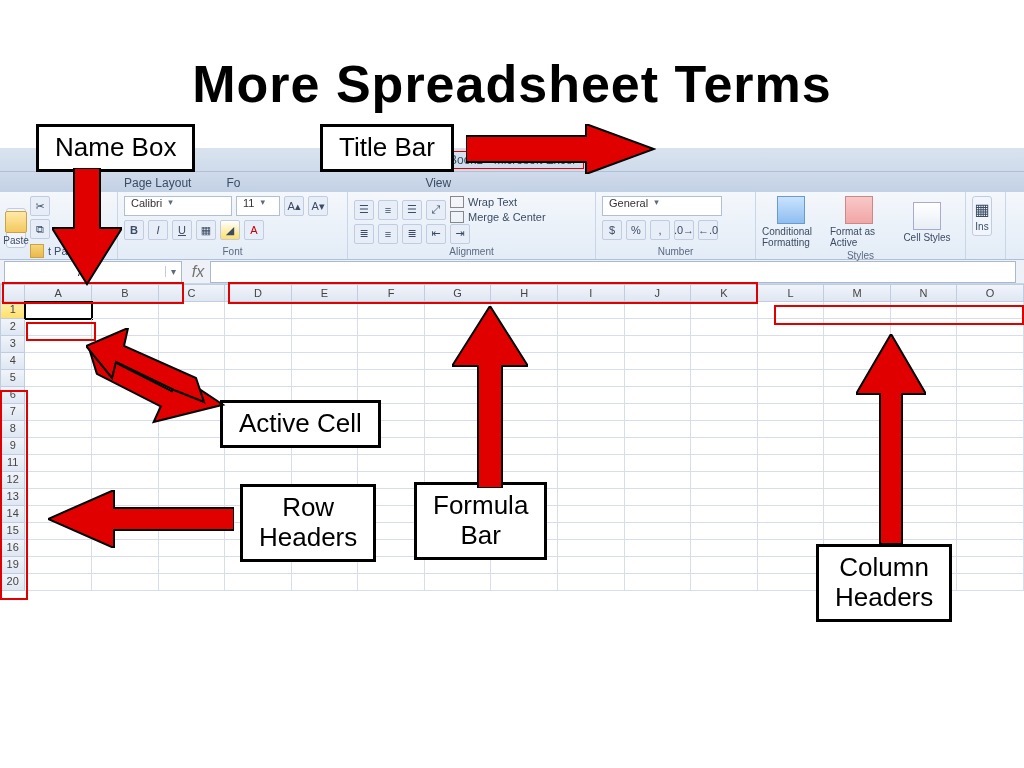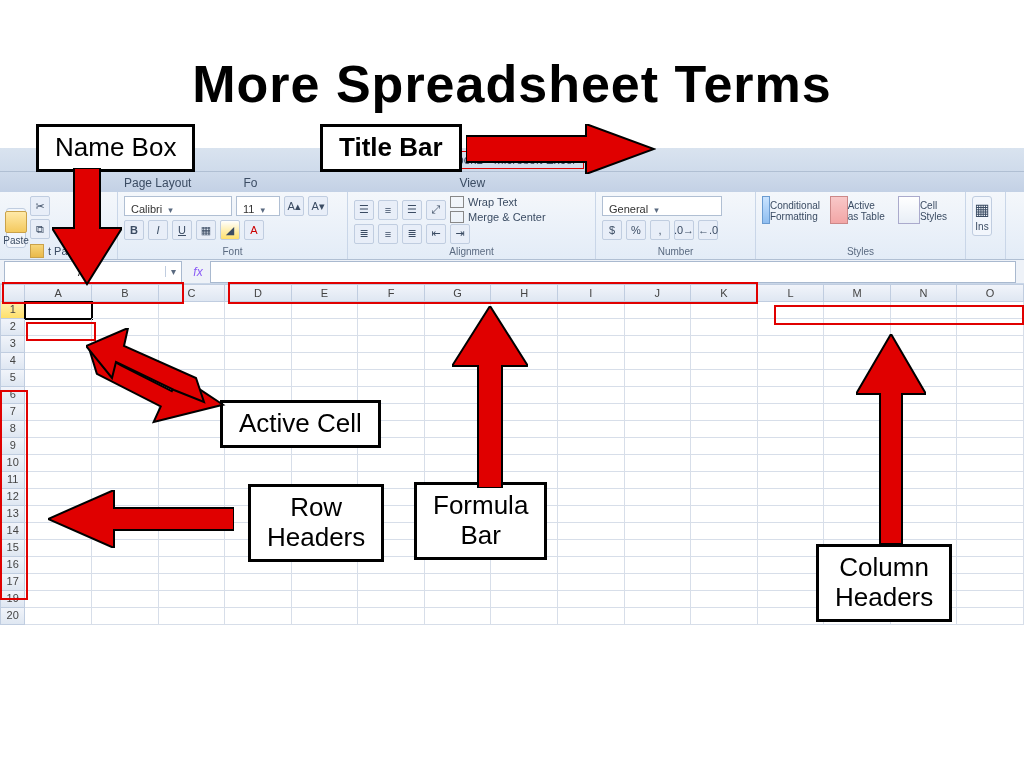--- a/index.html
+++ b/index.html
@@ -10,44 +10,44 @@
                  font-weight:800; font-size:52px; color:#000; letter-spacing:1px; }
 
   
   .excel { position:absolute; top:148px; left:0; width:1024px; }
 
   
   .topbar { height:24px; background:linear-gradient(#d9e3ef,#cfdbeb); display:flex; align-items:center; justify-content:center; border-bottom:1px solid #b0bfd3; }
   .doc-title { font-size:12px; color:#3b4c63; border:1.5px solid #e00000; padding:1px 8px; background:#fff0; }
 
   
-  .tabs { height:20px; background:linear-gradient(#cfdbeb,#c3d1e5); display:flex; align-items:flex-end; padding-left:120px; font-size:12px; color:#3b4c63; gap:44px; }
+  .tabs { height:20px; background:linear-gradient(#cfdbeb,#c3d1e5); display:flex; align-items:flex-end; padding-left:120px; font-size:12px; color:#3b4c63; gap:27px; }
   .tabs span { padding:2px 4px; }
 
   
   .ribbon { height:68px; background:linear-gradient(#f4f7fb,#e3ecf7); border-bottom:1px solid #b0bfd3; display:flex; }
   .group { border-right:1px solid #c9d6e8; padding:4px 6px 2px 6px; display:flex; flex-direction:column; justify-content:space-between; }
   .group-label { text-align:center; font-size:10px; color:#5a6a80; padding-top:2px; }
   .tools { display:flex; align-items:center; gap:4px; flex-wrap:wrap; }
   .btnico { width:20px; height:20px; background:#e8eef8; border:1px solid #c0cde0; border-radius:2px; display:flex; align-items:center; justify-content:center; font-size:11px; color:#3b4c63; }
   .bigbtn { width:20px; height:40px; background:#f2f6fc; border:1px solid #c0cde0; border-radius:3px; display:flex; flex-direction:column; align-items:center; justify-content:center; font-size:10px; color:#3b4c63; gap:2px; }
-  .combo { height:20px; background:#fff; border:1px solid #b0bfd3; font-size:11px; padding:0 6px; display:flex; align-items:flex-end; gap:6px; color:#333; }
+  .combo { height:20px; background:#fff; border:1px solid #b0bfd3; font-size:11px; padding:0 6px; display:flex; align-items:flex-start; gap:6px; color:#333; }
   .combo .caret { font-size:9px; color:#5a6a80; }
   .painter { height:18px; font-size:11px; color:#3b4c63; display:flex; align-items:center; gap:4px; }
   .wrap-merge { display:flex; flex-direction:column; gap:3px; }
   .wm { font-size:11px; color:#3b4c63; display:flex; align-items:center; gap:4px; }
-  .bigstack { display:flex; flex-direction:row; align-items:center; font-size:10px; color:#3b4c63; width:58px; }
+  .bigstack { display:flex; flex-direction:column; align-items:center; font-size:10px; color:#3b4c63; width:58px; }
   .bigstack .ic { width:28px; height:28px; background:linear-gradient(#f8c8c8,#f2a6a6); border:1px solid #c88; margin-bottom:2px; }
 
   
   .fxrow { height:24px; display:flex; align-items:center; background:#eef2f8; border-bottom:1px solid #c9d6e8; }
   .namebox { width:178px; height:22px; margin:0 4px; background:#fff; border:1px solid #a9b9cf; display:flex; align-items:center; font-size:12px; color:#333; position:relative; }
   .namebox .nb-in { flex:1; text-align:center; }
   .namebox .dd { width:16px; border-left:1px solid #c0cde0; text-align:center; font-size:10px; color:#5a6a80; }
-  .fx-lbl { width:24px; font-style:italic; font-size:12px; color:#8b5cf6; text-align:center; }
+  .fx-lbl { width:24px; font-style:italic; font-size:16px; color:#737373; text-align:center; }
   .formulabar { flex:1; height:22px; margin-right:8px; background:#fff; border:1px solid #a9b9cf; }
 
   
   .hilite { position:absolute; border:2.5px solid #e00000; pointer-events:none; }
 
   
   .grid { position:relative; background:#fff; }
   .colhead { display:flex; height:18px; }
   .corner { width:26px; background:linear-gradient(#f1f4fa,#dfe7f2); border:1px solid #c0cde0; }
   .ch { width:68px; background:linear-gradient(#f1f4fa,#dfe7f2); border:1px solid #c0cde0; border-left:none; text-align:center; font-size:11px; color:#444; line-height:16px; }
@@ -171,21 +171,21 @@
     </div>
 
     <div class="group" style="width:210px">
       <div class="tools" style="gap:10px">
         <div class="bigstack">
           <div class="ic" style="background:linear-gradient(#c9e3ff,#8fbef0);border-color:#6a9bd0"></div>
           <span>Conditional Formatting</span>
         </div>
         <div class="bigstack">
           <div class="ic"></div>
-          <span>Active as Table</span>
+          <span>Format as Active</span>
         </div>
         <div class="bigstack">
           <div class="ic" style="background:linear-gradient(#fff,#e8eef6);border-color:#aac"></div>
           <span>Cell Styles</span>
         </div>
       </div>
       <div class="group-label">Styles</div>
     </div>
 
     <div class="group" style="width:40px">
@@ -384,38 +384,20 @@
           <div class="cell"></div>
           <div class="cell"></div>
           <div class="cell"></div>
           <div class="cell"></div>
           <div class="cell"></div>
           <div class="cell"></div>
           <div class="cell"></div>
           <div class="cell"></div>
         </div>
         <div class="row">
-          <div class="rh">10</div>
-          <div class="cell"></div>
-          <div class="cell"></div>
-          <div class="cell"></div>
-          <div class="cell"></div>
-          <div class="cell"></div>
-          <div class="cell"></div>
-          <div class="cell"></div>
-          <div class="cell"></div>
-          <div class="cell"></div>
-          <div class="cell"></div>
-          <div class="cell"></div>
-          <div class="cell"></div>
-          <div class="cell"></div>
-          <div class="cell"></div>
-          <div class="cell"></div>
-        </div>
-        <div class="row">
           <div class="rh">11</div>
           <div class="cell"></div>
           <div class="cell"></div>
           <div class="cell"></div>
           <div class="cell"></div>
           <div class="cell"></div>
           <div class="cell"></div>
           <div class="cell"></div>
           <div class="cell"></div>
           <div class="cell"></div>
@@ -493,38 +475,20 @@
           <div class="cell"></div>
           <div class="cell"></div>
           <div class="cell"></div>
           <div class="cell"></div>
           <div class="cell"></div>
           <div class="cell"></div>
           <div class="cell"></div>
         </div>
         <div class="row">
           <div class="rh">16</div>
-          <div class="cell"></div>
-          <div class="cell"></div>
-          <div class="cell"></div>
-          <div class="cell"></div>
-          <div class="cell"></div>
-          <div class="cell"></div>
-          <div class="cell"></div>
-          <div class="cell"></div>
-          <div class="cell"></div>
-          <div class="cell"></div>
-          <div class="cell"></div>
-          <div class="cell"></div>
-          <div class="cell"></div>
-          <div class="cell"></div>
-          <div class="cell"></div>
-        </div>
-        <div class="row">
-          <div class="rh">17</div>
           <div class="cell"></div>
           <div class="cell"></div>
           <div class="cell"></div>
           <div class="cell"></div>
           <div class="cell"></div>
           <div class="cell"></div>
           <div class="cell"></div>
           <div class="cell"></div>
           <div class="cell"></div>
           <div class="cell"></div>
@@ -574,23 +538,23 @@
   </div>
 </div>
 
 <div class="hilite" style="top:282px; left:2px; width:182px; height:22px;"></div>
 <div class="hilite" style="top:282px; left:228px; width:530px; height:22px;"></div>
 <div class="hilite" style="top:322px; left:26px; width:70px; height:19px;"></div>
 <div class="hilite" style="top:390px; left:0px; width:28px; height:210px;"></div>
 <div class="hilite" style="top:305px; left:774px; width:250px; height:20px;"></div>
 
 <div class="call" style="top:124px; left:20px;margin-left:16px;">Name Box</div>
-<div class="call" style="top:124px; left:320px;font-weight:bold;">Title Bar</div>
+<div class="call" style="top:124px; left:320px;">Title Bar</div>
 <div class="call" style="top:400px; left:220px;">Active Cell</div>
-<div class="call" style="top:484px; left:248px; white-space:pre-line;">Row
+<div class="call" style="top:484px; left:240px; white-space:pre-line;">Row
 Headers</div>
 <div class="call" style="top:482px; left:414px; white-space:pre-line;">Formula
 Bar</div>
 <div class="call" style="top:544px; left:816px; white-space:pre-line;">Column
 Headers</div>
 
 <svg class="arrow" style="top:124px; left:466px;" width="190" height="50" viewBox="0 0 190 50">
   <polygon points="0,12 120,12 120,0 188,25 120,50 120,38 0,38" fill="#e00000" stroke="#000" stroke-width="2"></polygon>
 </svg>
 

